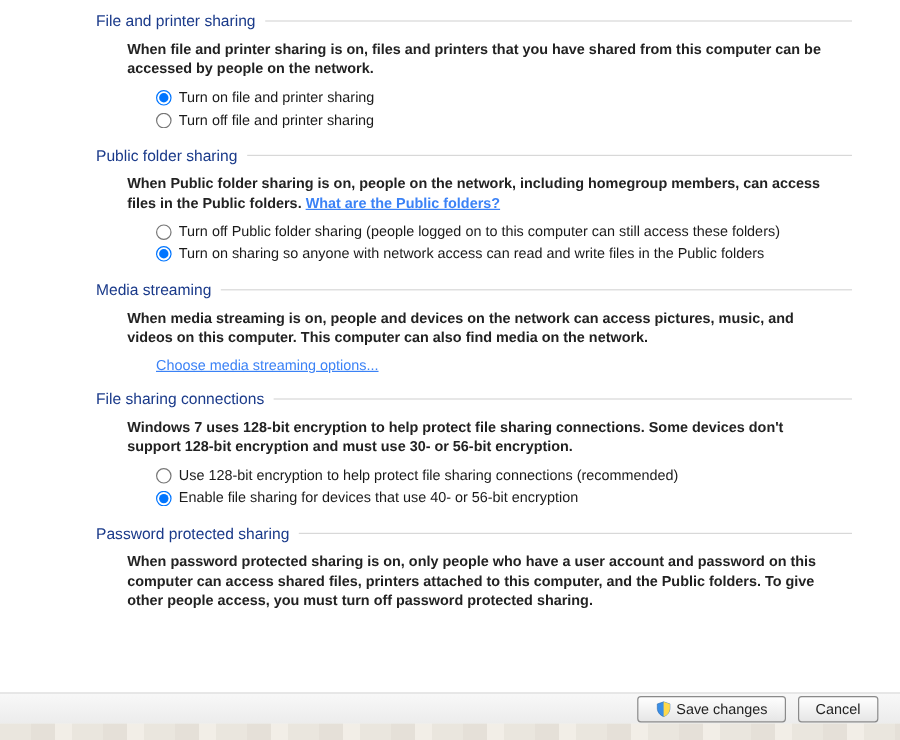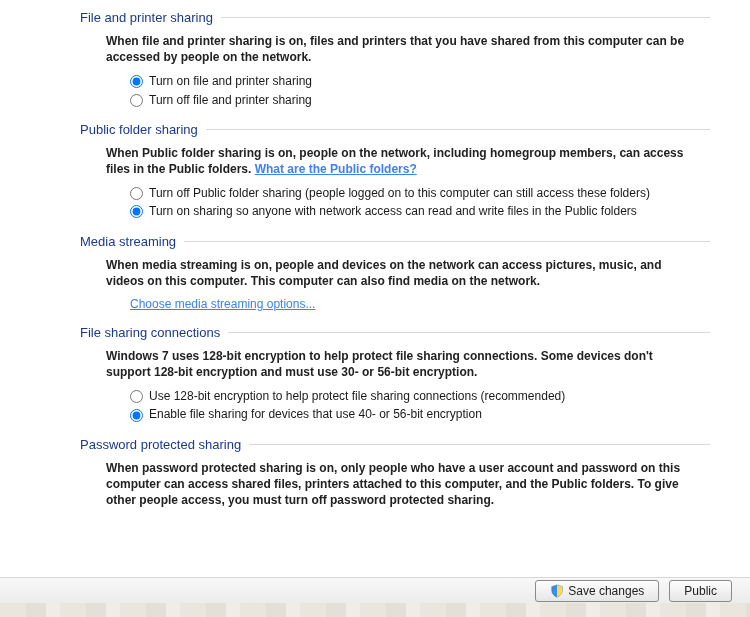--- a/index.html
+++ b/index.html
@@ -207,17 +207,17 @@
     <span class="shield-icon">
       <svg viewBox="0 0 16 16" width="14" height="14">
         <path d="M8 1 L14 3 V7 C14 11 11 14 8 15 C5 14 2 11 2 7 V3 Z" fill="#3a8ee6" stroke="#1d5fa8" stroke-width="0.5"></path>
         <path d="M8 1 L14 3 V7 C14 11 11 14 8 15 V1 Z" fill="#ffd94a"></path>
         <path d="M8 1 L2 3 V7 C2 11 5 14 8 15 V8 H2.2" fill="none"></path>
       </svg>
     </span>
     <span>Save changes</span>
   </button>
   <button class="btn">
-    <span>Public</span>
+    <span>Cancel</span>
   </button>
 </div>
 
 <div class="bottom-edge"></div>
 
 </body></html>

